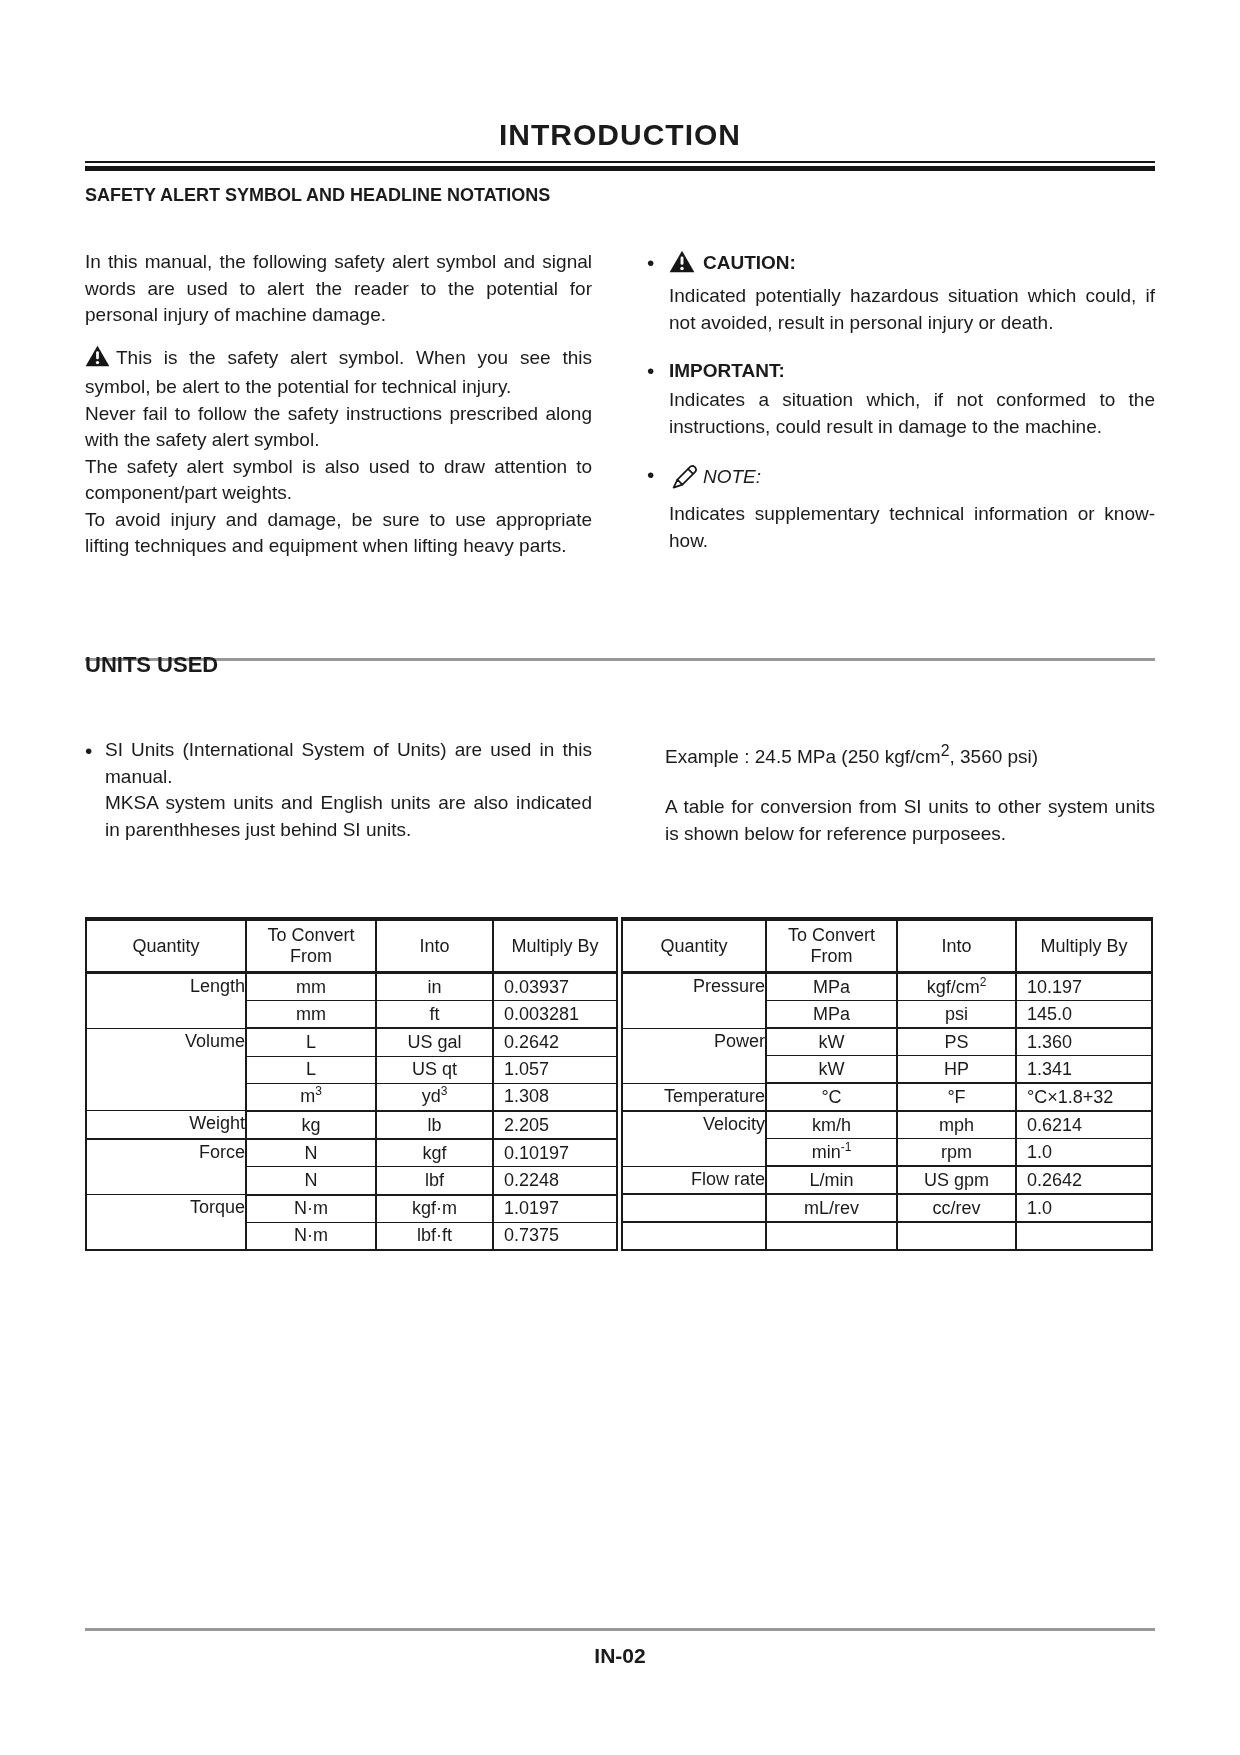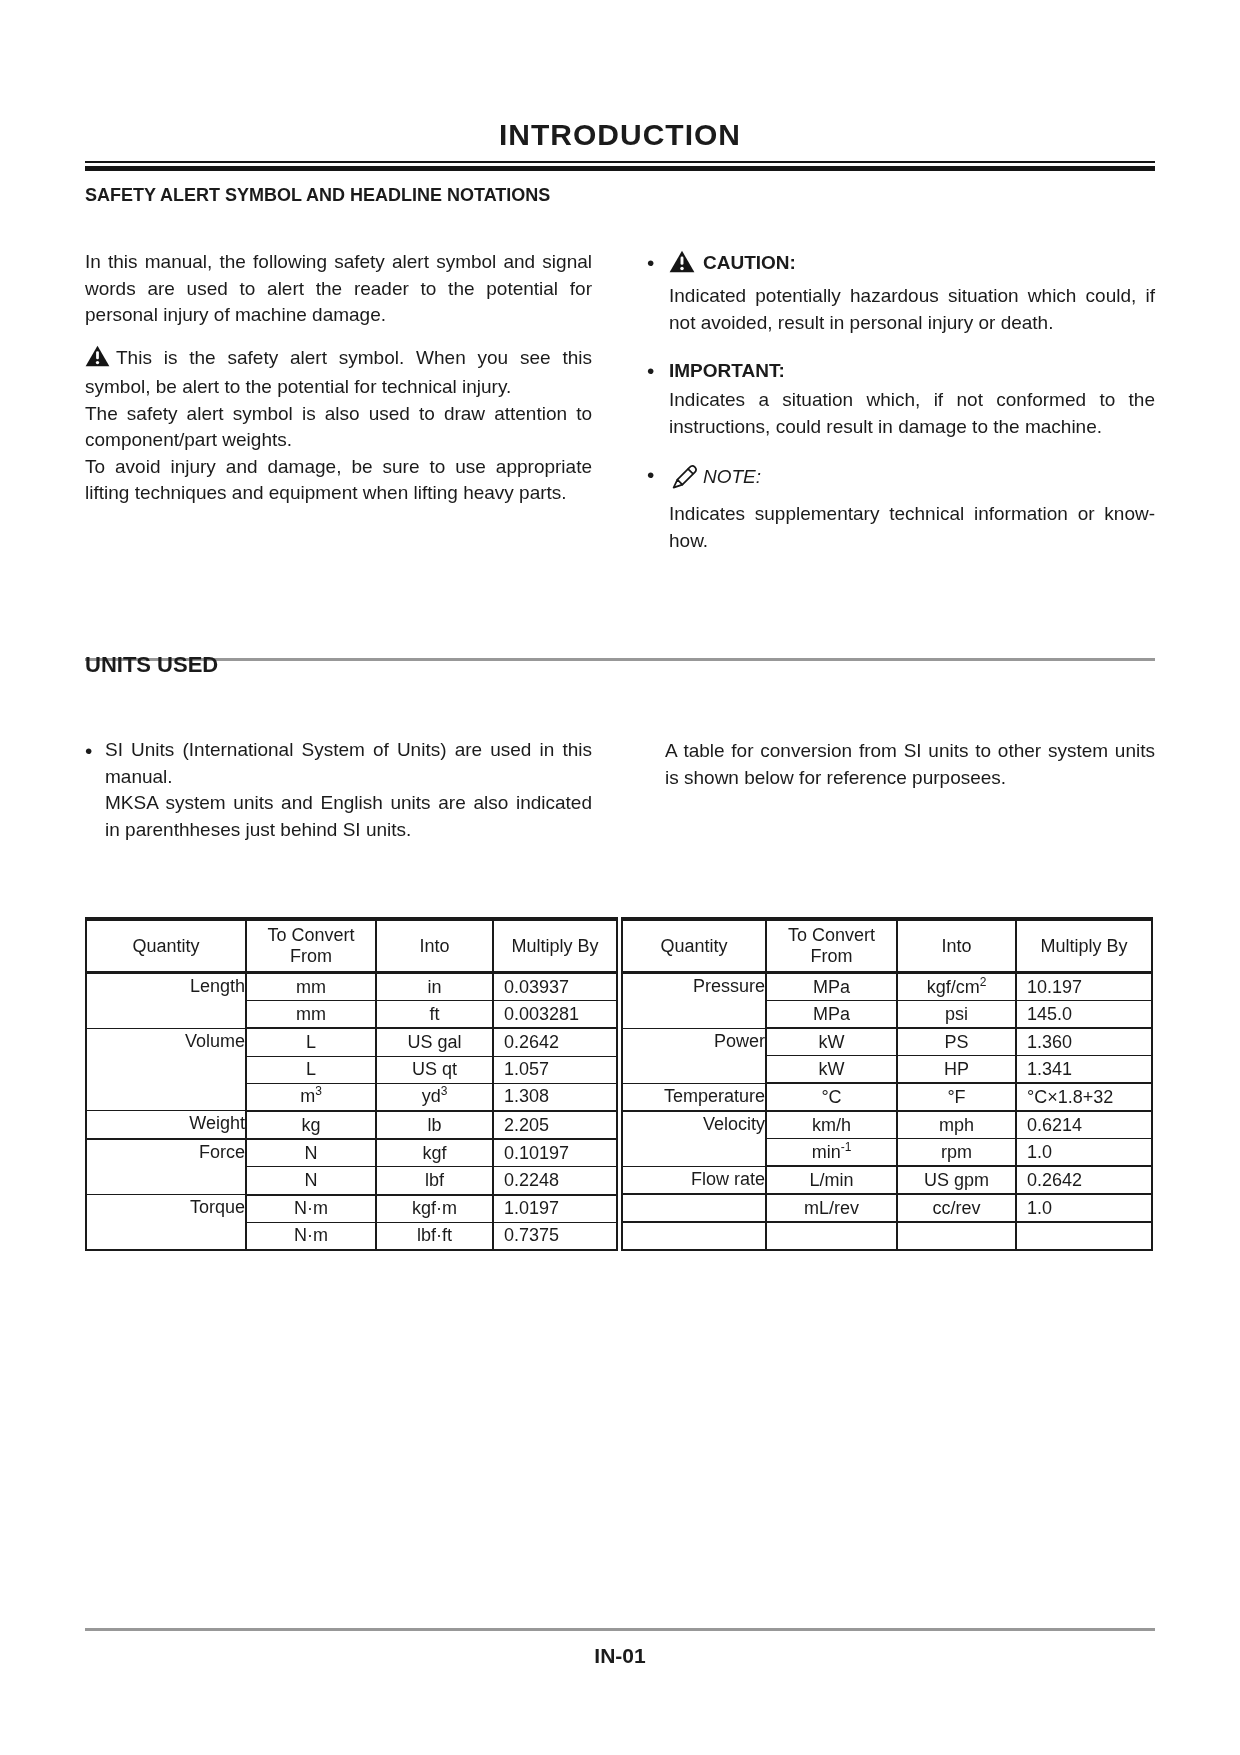--- a/index.html
+++ b/index.html
@@ -89,20 +89,21 @@
       <div class="body-text intro-para">In this manual, the following safety alert symbol and signal words are used to alert the reader to the potential for personal injury of machine damage.</div>
       <div class="body-text para">
         <span class="tri-inline">
           <svg width="25" height="22" viewBox="0 0 26 23">
               <path d="M13 0.8 L25.4 22.2 H0.6 Z" fill="#151515"></path>
               <rect x="11.55" y="6.6" width="2.9" height="8.2" rx="1.3" fill="#ffffff"></rect>
               <circle cx="13" cy="18.4" r="1.75" fill="#ffffff"></circle>
             </svg>
         </span><span>This is the safety alert symbol. When you see this symbol, be alert to the potential for technical injury.</span>
       </div>
+      <div class="body-text para">Never fail to follow the safety instructions prescribed along with the safety alert symbol.</div>
       <div class="body-text para">The safety alert symbol is also used to draw attention to component/part weights.</div>
       <div class="body-text para">To avoid injury and damage, be sure to use appropriate lifting techniques and equipment when lifting heavy parts.</div>
     </div>
 
     <div class="col-right">
 
       <div class="notice">
         <div class="notice-bullet">•</div>
         <div class="notice-main">
           <div class="notice-head">
@@ -150,20 +151,21 @@
 
   <div class="units-columns">
     <div class="units-left">
       <div class="notice-bullet">•</div>
       <div class="body-text">
         <div>SI Units (International System of Units) are used in this manual.</div>
         <div>MKSA system units and English units are also indicated in parenthheses just behind SI units.</div>
       </div>
     </div>
     <div class="units-right">
+      <div class="units-example">Example : 24.5 MPa (250 kgf/cm<sup>2</sup>, 3560 psi)</div>
       <div class="units-note">A table for conversion from SI units to other system units is shown below for reference purposees.</div>
     </div>
   </div>
 
   <div class="conv-wrap">
     <table class="conv">
       <colgroup id="cols-left">
           <col style="width: 160px;">
           <col style="width: 130px;">
           <col style="width: 117px;">
@@ -307,15 +309,15 @@
             <td class="qty" rowspan="1">&nbsp;</td>
             <td class="ctr">&nbsp;</td>
             <td class="ctr">&nbsp;</td>
             <td class="mult">&nbsp;</td>
           </tr>
         </tbody>
     </table>
   </div>
 
   <div class="footer-rule"></div>
-  <div class="footer-text">IN-01</div>
+  <div class="footer-text">IN-02</div>
 
 </div>
 
 </body></html>

